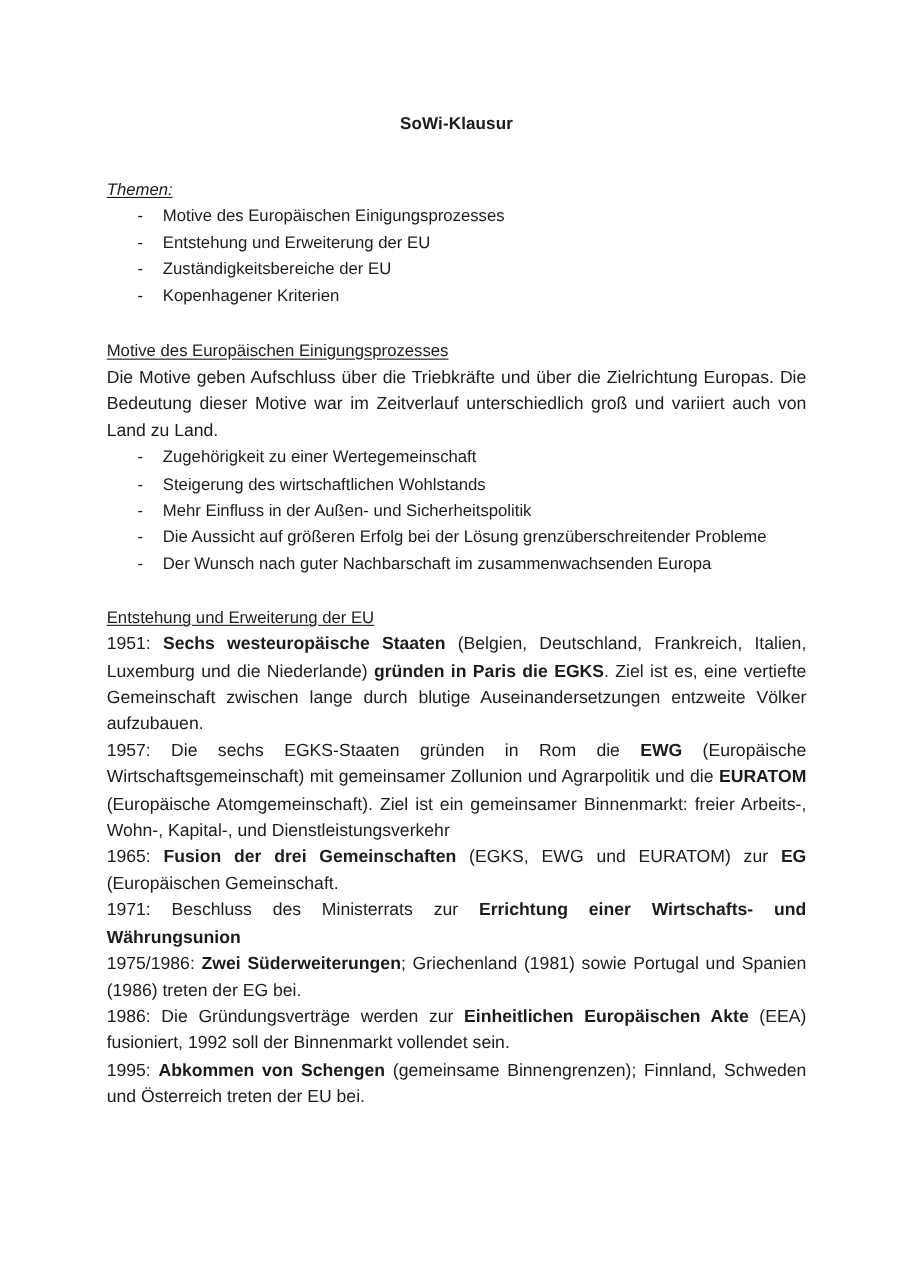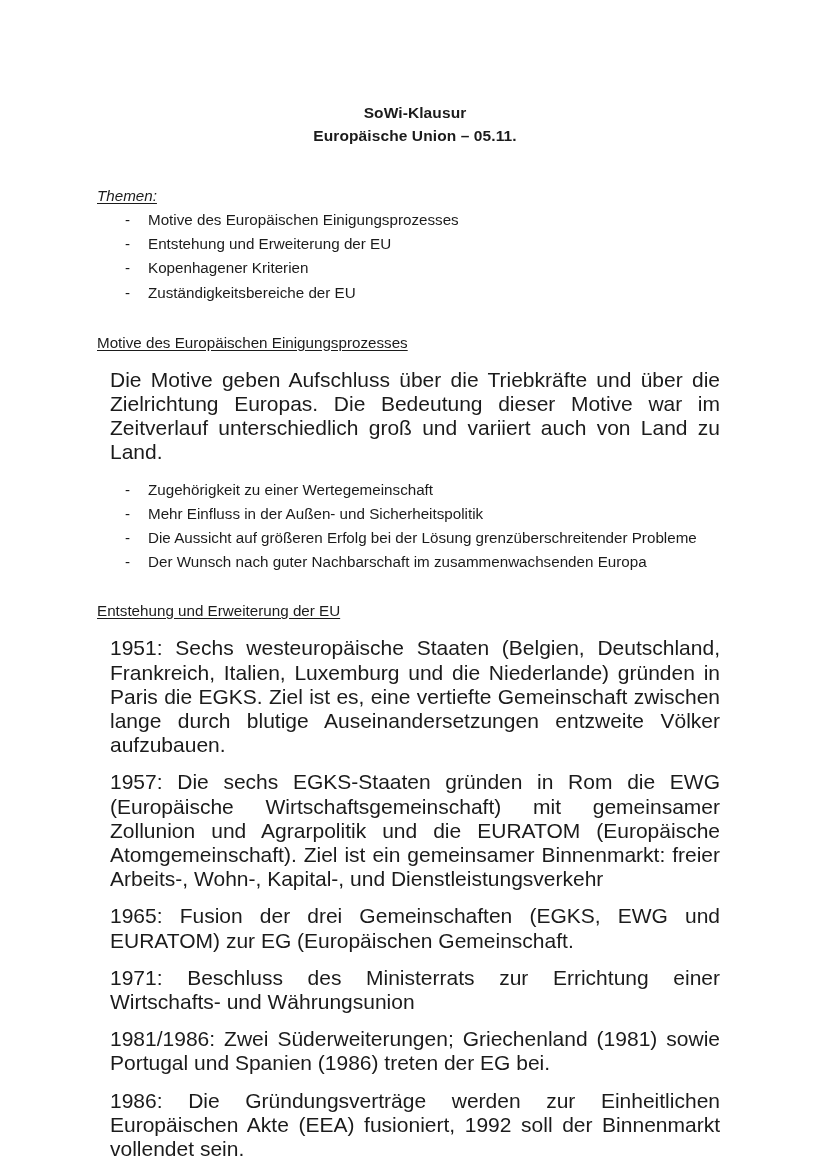--- a/index.html
+++ b/index.html
@@ -47,28 +47,28 @@
     text-underline-offset: 2px;
     margin: 0;
     white-space: nowrap;
   }
   .h-themen { margin-top: 37px; font-style: italic; }
   .h-motive { margin-top: 26px; }
   .h-entstehung { margin-top: 25px; }
 
   
   p.body {
-    font-size: 21px;
+    font-size: 16px;
     line-height: 24.2px;
-    margin: 13px;
+    margin: 0;
     text-align: justify;
     text-justify: inter-word;
     hyphens: none;
   }
-  p.body b { font-weight: normal; }
+  p.body b { font-weight: bold; }
 
   
   ul.dash-list {
     list-style: none;
     margin: 0;
     padding: 0;
   }
   ul.dash-list li {
     position: relative;
     font-size: 15.2px;
@@ -86,45 +86,45 @@
   .list-motive { margin-top: 0px; }
 </style>
 </head>
 <body>
 
 <div class="page">
   <div class="content">
 
     <div class="doc-title">
       <span class="line">SoWi-Klausur</span>
-      <span class="line">Europäische Union – 05.11.</span>
     </div>
 
     <div class="section-heading h-themen">Themen:</div>
     <ul class="dash-list list-themen">
         <li>Motive des Europäischen Einigungsprozesses</li>
         <li>Entstehung und Erweiterung der EU</li>
+        <li>Zuständigkeitsbereiche der EU</li>
         <li>Kopenhagener Kriterien</li>
-        <li>Zuständigkeitsbereiche der EU</li>
       </ul>
 
     <div class="section-heading h-motive">Motive des Europäischen Einigungsprozesses</div>
     <p class="body">Die Motive geben Aufschluss über die Triebkräfte und über die Zielrichtung Europas. Die Bedeutung dieser Motive war im Zeitverlauf unterschiedlich groß und variiert auch von Land zu Land.</p>
     <ul class="dash-list list-motive">
         <li>Zugehörigkeit zu einer Wertegemeinschaft</li>
+        <li>Steigerung des wirtschaftlichen Wohlstands</li>
         <li>Mehr Einfluss in der Außen- und Sicherheitspolitik</li>
         <li>Die Aussicht auf größeren Erfolg bei der Lösung grenzüberschreitender Probleme</li>
         <li>Der Wunsch nach guter Nachbarschaft im zusammenwachsenden Europa</li>
       </ul>
 
     <div class="section-heading h-entstehung">Entstehung und Erweiterung der EU</div>
     <div>
         <p class="body"><span>1951: </span><b>Sechs westeuropäische Staaten</b><span> (Belgien, Deutschland, Frankreich, Italien, Luxemburg und die Niederlande) </span><b>gründen in Paris die EGKS</b><span>. Ziel ist es, eine vertiefte Gemeinschaft zwischen lange durch blutige Auseinandersetzungen entzweite Völker aufzubauen.</span></p>
         <p class="body"><span>1957: </span><span>Die sechs EGKS-Staaten gründen in Rom die </span><b>EWG</b><span> (Europäische Wirtschaftsgemeinschaft) mit gemeinsamer Zollunion und Agrarpolitik und die </span><b>EURATOM</b><span> (Europäische Atomgemeinschaft). Ziel ist ein gemeinsamer Binnenmarkt: freier Arbeits-, Wohn-, Kapital-, und Dienstleistungsverkehr</span></p>
         <p class="body"><span>1965: </span><b>Fusion der drei Gemeinschaften</b><span> (EGKS, EWG und EURATOM) zur </span><b>EG</b><span> (Europäischen Gemeinschaft.</span></p>
         <p class="body"><span>1971: </span><span>Beschluss des Ministerrats zur </span><b>Errichtung einer Wirtschafts- und Währungsunion</b></p>
-        <p class="body"><span>1981/1986: </span><b>Zwei Süderweiterungen</b><span>; Griechenland (1981) sowie Portugal und Spanien (1986) treten der EG bei.</span></p>
+        <p class="body"><span>1975/1986: </span><b>Zwei Süderweiterungen</b><span>; Griechenland (1981) sowie Portugal und Spanien (1986) treten der EG bei.</span></p>
         <p class="body"><span>1986: </span><span>Die Gründungsverträge werden zur </span><b>Einheitlichen Europäischen Akte</b><span> (EEA) fusioniert, 1992 soll der Binnenmarkt vollendet sein.</span></p>
         <p class="body"><span>1995: </span><b>Abkommen von Schengen</b><span> (gemeinsame Binnengrenzen); Finnland, Schweden und Österreich treten der EU bei.</span></p>
       </div>
 
   </div>
 </div>
 
 </body></html>

